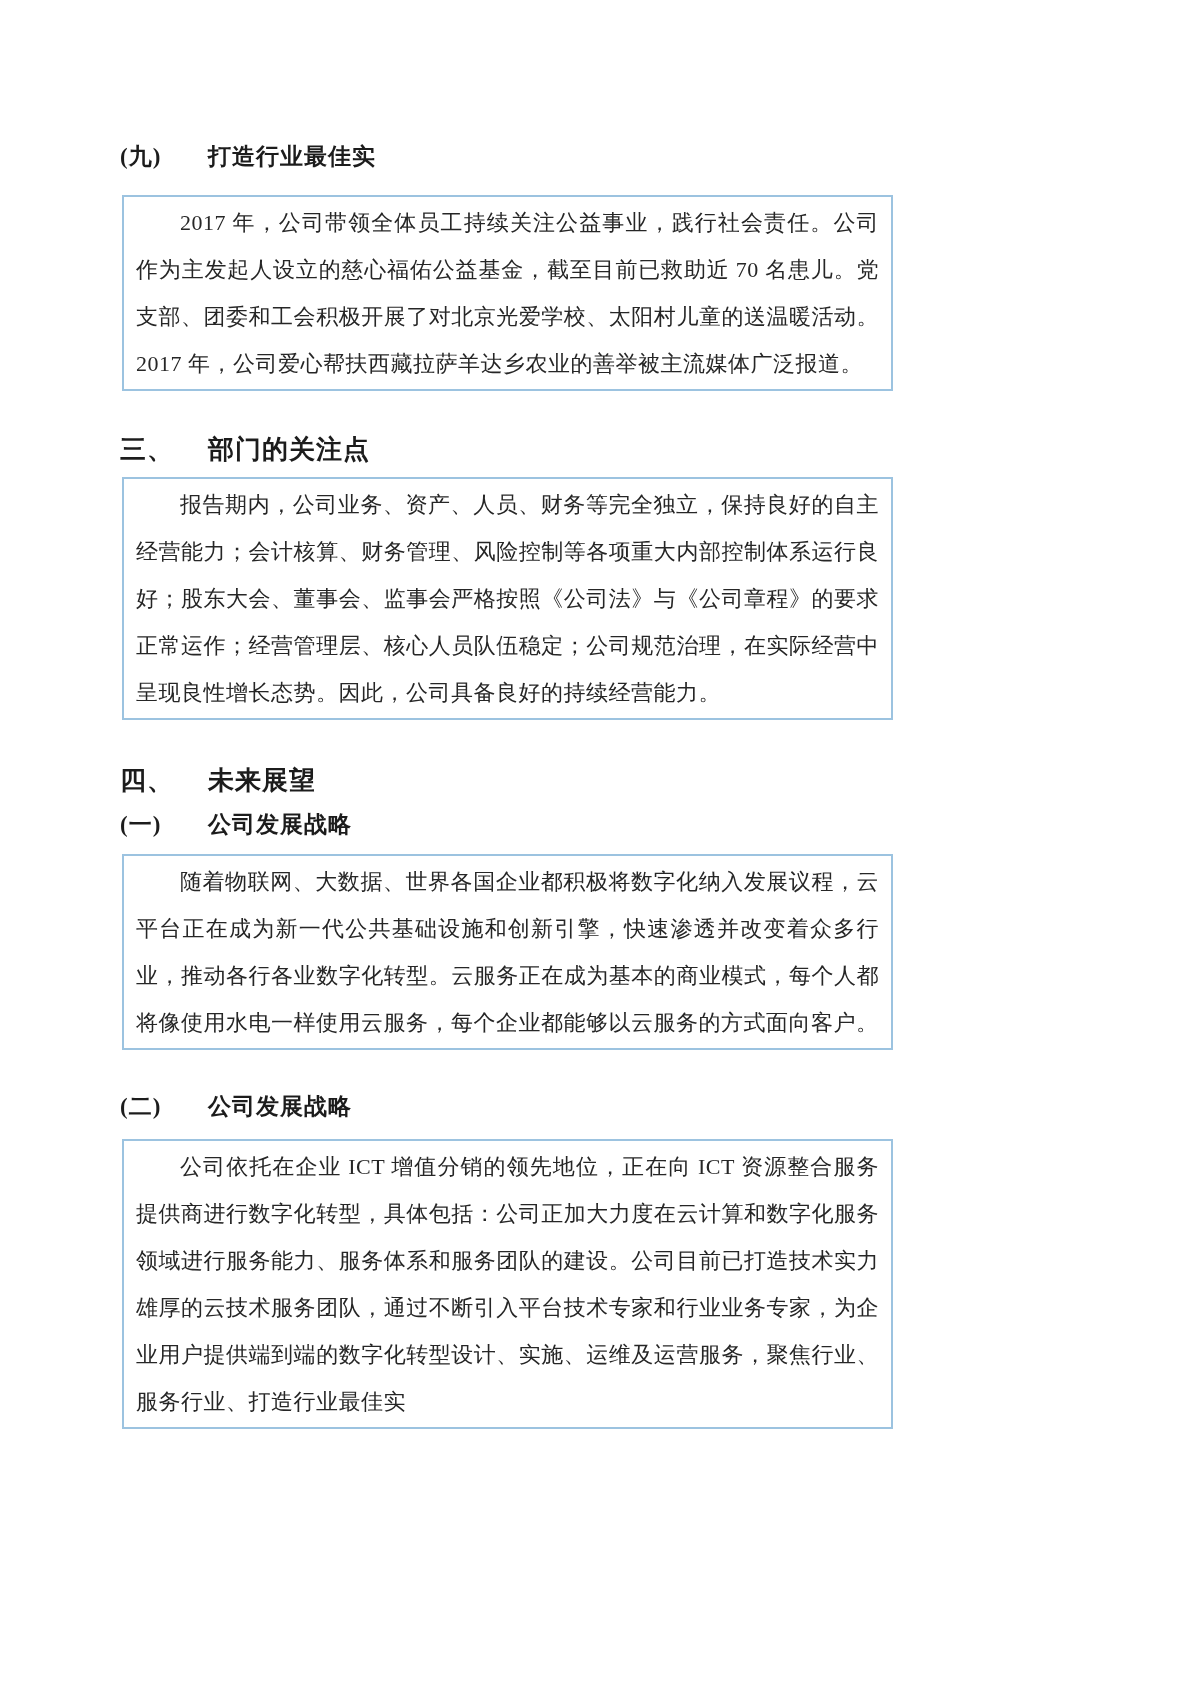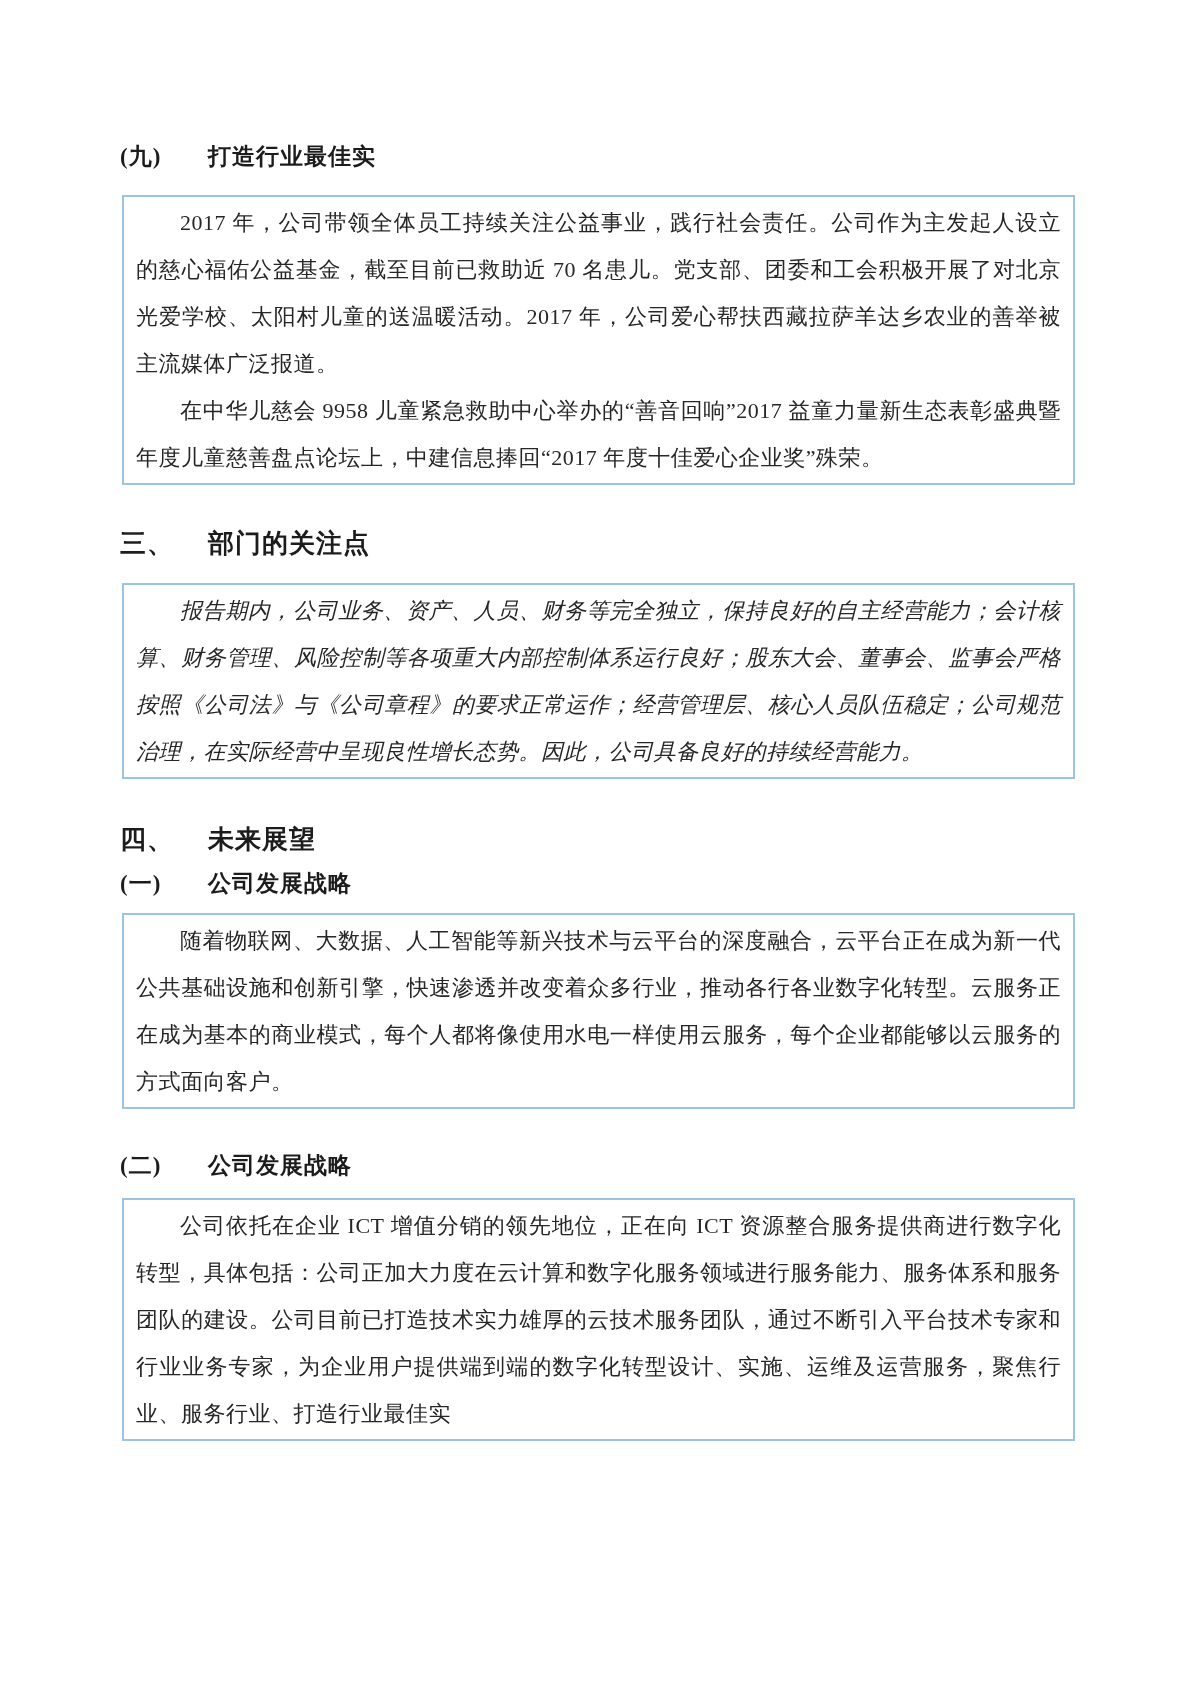--- a/index.html
+++ b/index.html
@@ -40,58 +40,57 @@
   }
   .heading.h2 {
     font-size: 23px;
     line-height: 30px;
     letter-spacing: 1px;
   }
   
   .textbox {
     box-sizing: border-box;
     margin-left: 122px;
-    width: 953px;
+    width: 771px;
     border: 2px solid #9cc3e0;
     background: #ffffff;
     padding: 2px 12px;
   }
   .textbox p {
     margin: 0;
     font-size: 22px;
     line-height: 47px;
     text-align: justify;
     text-indent: 2em;
     color: #262626;
     letter-spacing: 0.5px;
   }
   
   .s1 { margin-top: 142px; }
   .s2 { margin-top: 23px; }
   .s3 { margin-top: 42px; }
-  .s4 { margin-top: 22px; font-style: italic; }
+  .s4 { margin-top: 10px; }
   .s5 { margin-top: 44px; }
   .s6 { margin-top: 12px; }
   .s7 { margin-top: 14px; }
   .s8 { margin-top: 42px; }
   .s9 { margin-top: 17px; }
 </style>
 </head>
 <body>
 
 <div class="page">
 
   <div class="heading h2 s1">
     <span class="h-label">(九)</span>
     <span class="h-title">打造行业最佳实</span>
   </div>
 
   <div class="textbox s2">
     <p>2017 年，公司带领全体员工持续关注公益事业，践行社会责任。公司作为主发起人设立的慈心福佑公益基金，截至目前已救助近 70 名患儿。党支部、团委和工会积极开展了对北京光爱学校、太阳村儿童的送温暖活动。2017 年，公司爱心帮扶西藏拉萨羊达乡农业的善举被主流媒体广泛报道。</p>
-    <p>在中华儿慈会 9958 儿童紧急救助中心举办的“善音回响”2017 益童力量新生态表彰盛典暨年度儿童慈善盘点论坛上，中建信息捧回“2017 年度十佳爱心企业奖”殊荣。</p>
   </div>
 
   <div class="heading h1 s3">
     <span class="h-label">三、</span>
     <span class="h-title">部门的关注点</span>
   </div>
 
   <div class="textbox s4">
     <p>报告期内，公司业务、资产、人员、财务等完全独立，保持良好的自主经营能力；会计核算、财务管理、风险控制等各项重大内部控制体系运行良好；股东大会、董事会、监事会严格按照《公司法》与《公司章程》的要求正常运作；经营管理层、核心人员队伍稳定；公司规范治理，在实际经营中呈现良性增长态势。因此，公司具备良好的持续经营能力。</p>
   </div>
@@ -100,21 +99,21 @@
     <span class="h-label">四、</span>
     <span class="h-title">未来展望</span>
   </div>
 
   <div class="heading h2 s6">
     <span class="h-label">(一)</span>
     <span class="h-title">公司发展战略</span>
   </div>
 
   <div class="textbox s7">
-    <p>随着物联网、大数据、人工智能等新兴技术与云平台的深度融合，云平台正在成为新一代公共基础设施和创新引擎，快速渗透并改变着众多行业，推动各行各业数字化转型。云服务正在成为基本的商业模式，每个人都将像使用水电一样使用云服务，每个企业都能够以云服务的方式面向客户。</p>
+    <p>随着物联网、大数据、世界各国企业都积极将数字化纳入发展议程，云平台正在成为新一代公共基础设施和创新引擎，快速渗透并改变着众多行业，推动各行各业数字化转型。云服务正在成为基本的商业模式，每个人都将像使用水电一样使用云服务，每个企业都能够以云服务的方式面向客户。</p>
   </div>
 
   <div class="heading h2 s8">
     <span class="h-label">(二)</span>
     <span class="h-title">公司发展战略</span>
   </div>
 
   <div class="textbox s9">
     <p>公司依托在企业 ICT 增值分销的领先地位，正在向 ICT 资源整合服务提供商进行数字化转型，具体包括：公司正加大力度在云计算和数字化服务领域进行服务能力、服务体系和服务团队的建设。公司目前已打造技术实力雄厚的云技术服务团队，通过不断引入平台技术专家和行业业务专家，为企业用户提供端到端的数字化转型设计、实施、运维及运营服务，聚焦行业、服务行业、打造行业最佳实</p>
   </div>

